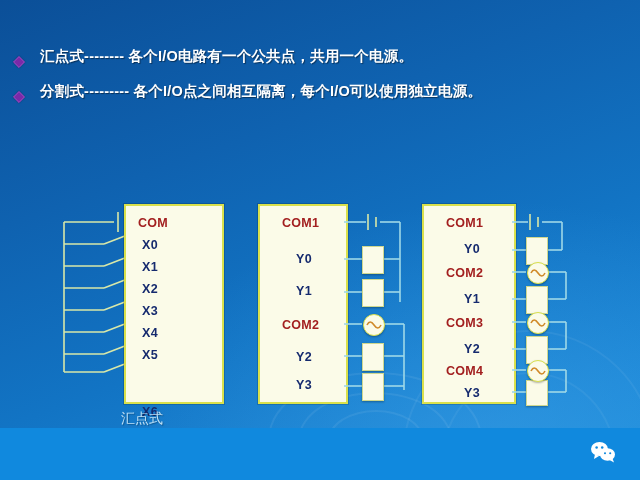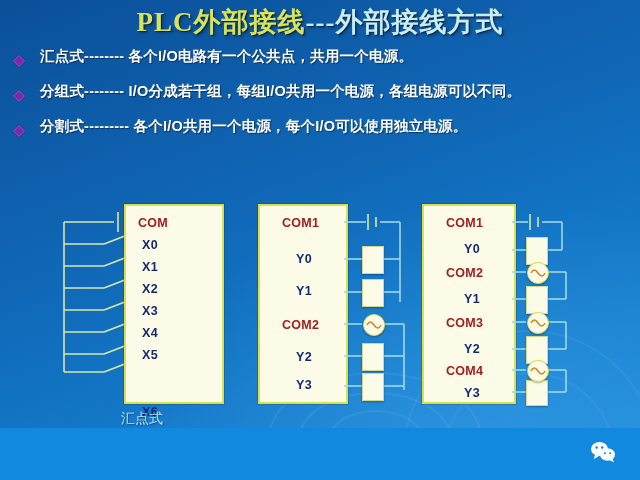--- a/index.html
+++ b/index.html
@@ -49,21 +49,21 @@
 
   
   #bullets {
     position: absolute;
     top: 46px;
     left: 14px;
     width: 612px;
   }
   .bullet-row {
     display: flex;
-    align-items: center;
+    align-items: flex-end;
     margin-bottom: 14px;
   }
   .bullet-mark {
     width: 8px;
     height: 8px;
     margin-top: 8px;
     margin-right: 16px;
     flex: 0 0 auto;
     background: #7a2aa8;
     border: 1px solid #9b53c4;
@@ -156,39 +156,32 @@
 <body>
 
 <div id="slide">
 
   <div class="ripple r1"></div>
   <div class="ripple r2"></div>
   <div class="ripple r3"></div>
   <div class="ripple r4"></div>
   <div class="ripple r5"></div>
 
-  <div id="title">
-    <span class="t-main">PLC外部接线</span><span class="t-sub">---外部接线方式</span>
-  </div>
 
   <div id="bullets">
 
     <div class="bullet-row">
       <div class="bullet-mark"></div>
       <div class="bullet-text"><span class="lead">汇点式--------</span><span class="body"> 各个I/O电路有一个公共点，共用一个电源。</span></div>
     </div>
 
+
     <div class="bullet-row">
       <div class="bullet-mark"></div>
-      <div class="bullet-text"><span class="lead">分组式--------</span><span class="body"> I/O分成若干组，每组I/O共用一个电源，各组电源可以不同。</span></div>
-    </div>
-
-    <div class="bullet-row">
-      <div class="bullet-mark"></div>
-      <div class="bullet-text"><span class="lead">分割式---------</span><span class="body"> 各个I/O共用一个电源，每个I/O可以使用独立电源。</span></div>
+      <div class="bullet-text"><span class="lead">分割式---------</span><span class="body"> 各个I/O点之间相互隔离，每个I/O可以使用独立电源。</span></div>
     </div>
 
   </div>
 
   <div id="diagrams">
 
     <div class="diagram" style="left:56px; top:8px; width:164px; height:210px;">
 
       <svg class="wires" width="164" height="200">
 

